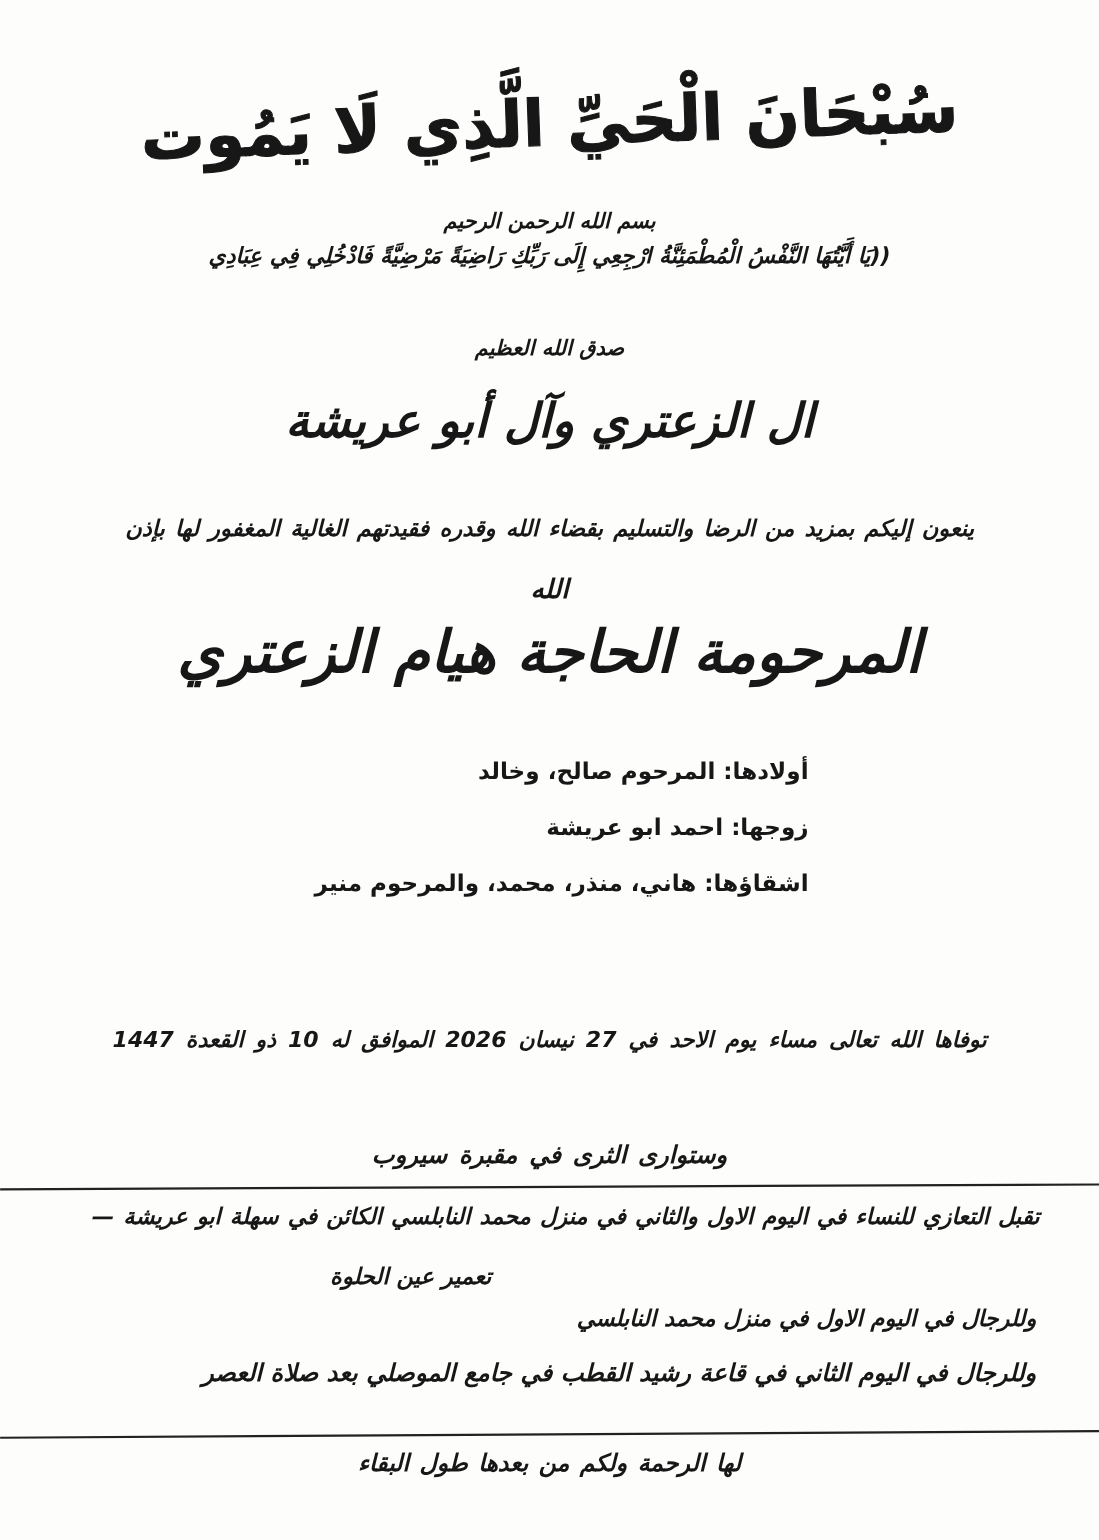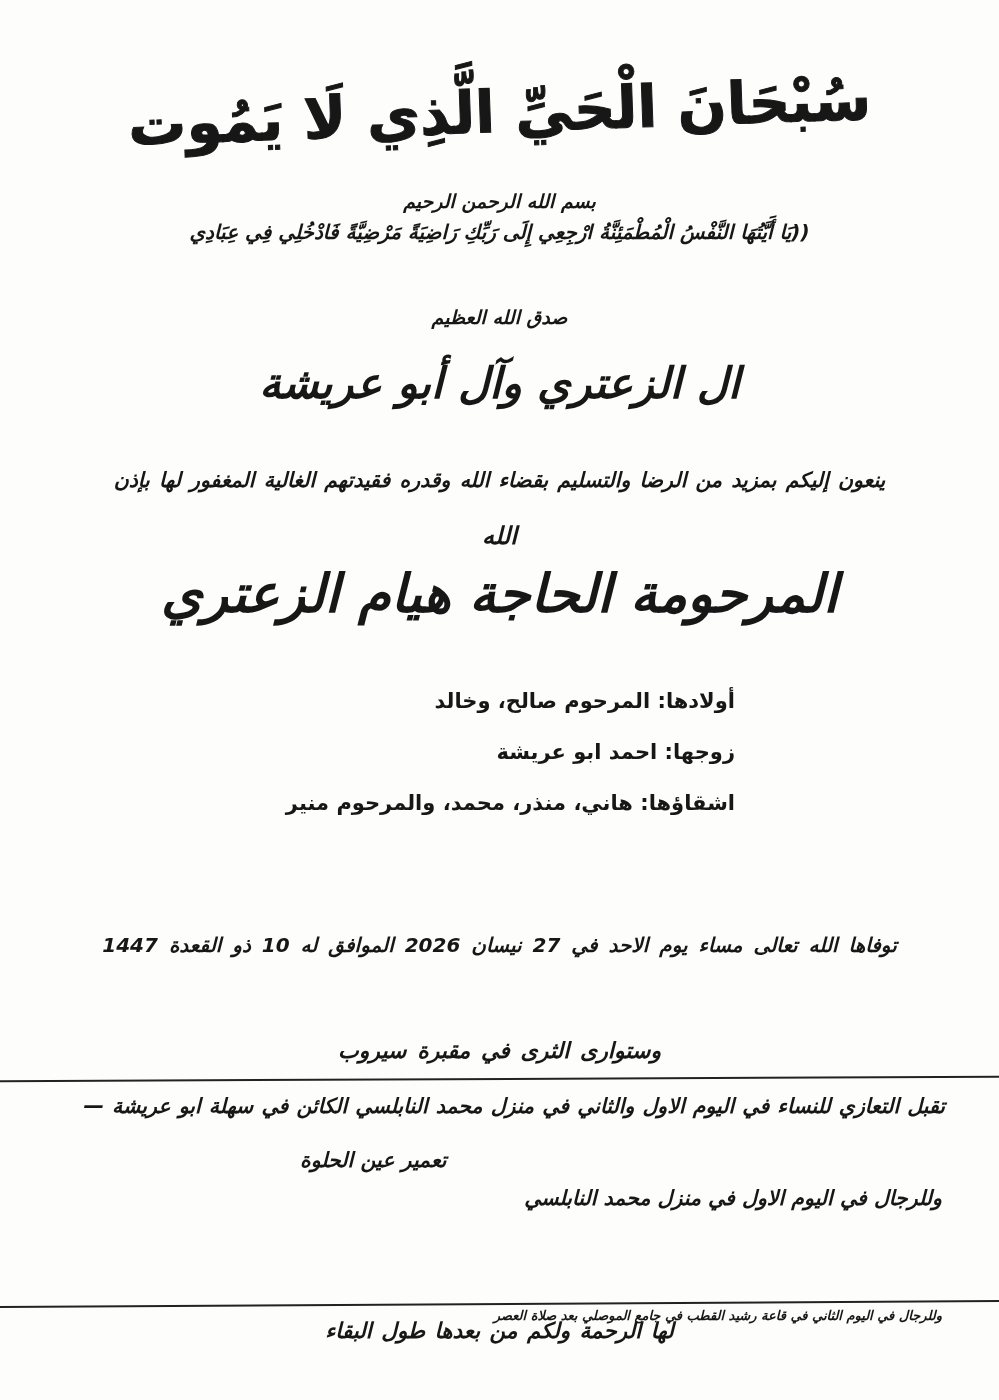--- a/index.html
+++ b/index.html
@@ -43,21 +43,21 @@
   .funeral1{top:990px;font-size:22px;word-spacing:7px;white-space:nowrap;}
   .funeral2{top:1038px;font-size:22px;word-spacing:3px;}
 
   .rule{position:absolute;left:0;right:0;border-top:2px solid #222;}
   .rule1{top:1078px;transform:rotate(-0.25deg);}
   .rule2{top:1303px;transform:rotate(-0.35deg);}
 
   .women1{top:1094px;right:54px;left:auto;text-align:right;font-size:20.5px;white-space:nowrap;word-spacing:1px;}
   .women2{top:1148px;left:265px;right:auto;text-align:left;font-size:20.5px;white-space:nowrap;margin-left:35px;}
   .men1{top:1186px;right:57px;left:auto;text-align:right;font-size:20.5px;white-space:nowrap;}
-  .men2{top:1308px;right:57px;left:auto;font-size:13px;white-space:nowrap;}
+  .men2{top:1236px;right:57px;left:auto;font-size:22px;white-space:nowrap;}
   .closing{top:1318px;font-size:21.5px;word-spacing:2px;}
 </style>
 </head>
 <body>
 
 <div class="page">
 
   <div class="abs calligraphy">سُبْحَانَ الْحَيِّ الَّذِي لَا يَمُوت</div>
 
   <div class="abs center bold basmala">بسم الله الرحمن الرحيم</div>

